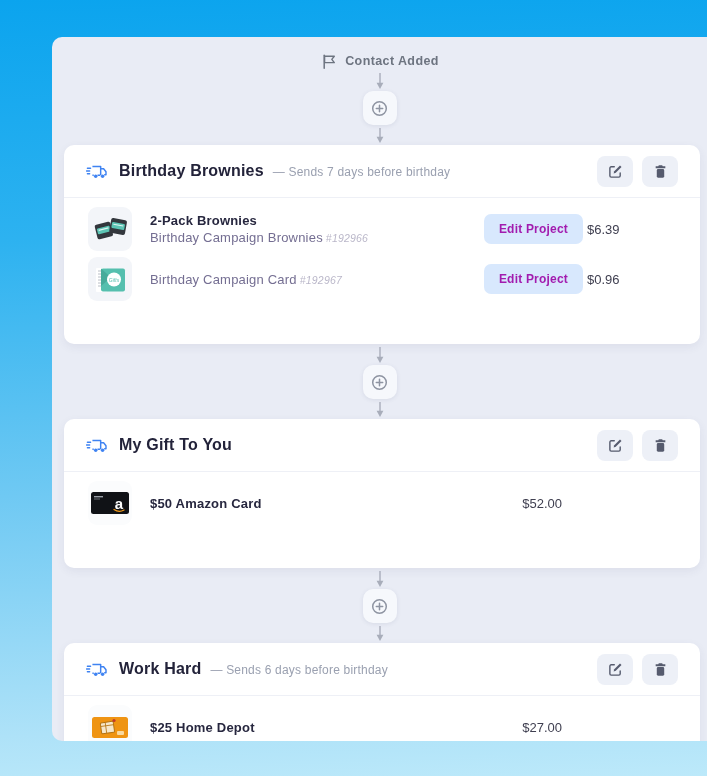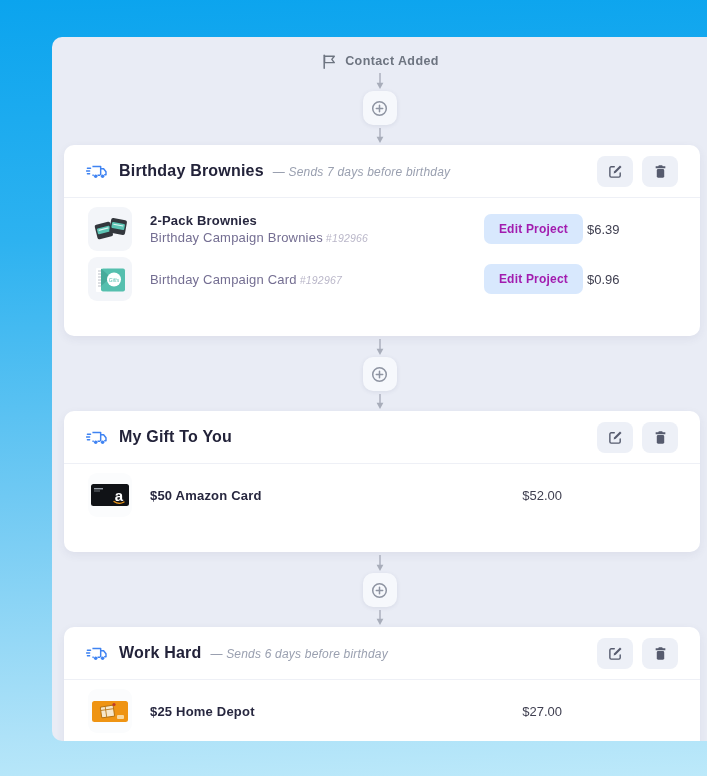--- a/index.html
+++ b/index.html
@@ -23,30 +23,30 @@
     margin-top:1px; width:34px; height:34px; border-radius:10px;
     background:#f6f8fc; box-shadow:0 1px 4px rgba(60,70,110,.10);
     display:flex; align-items:center; justify-content:center;
     border:none; cursor:pointer;
   }
 
   .card {
     align-self:stretch; margin:1px 7px 0 12px;
     background:#ffffff; border-radius:10px;
     box-shadow:0 3px 10px rgba(50,60,100,.07);
-    padding-bottom:32px;
+    padding-bottom:40px;
   }
   .card-header {
     height:53px; display:flex; align-items:center;
     padding:0 22px; border-bottom:1px solid #eef0f6;
   }
   .card-title-wrap { display:flex; align-items:baseline; gap:9px; }
   .truck-wrap { margin-right:11px; line-height:0; align-self:center; }
   .card-title { font-size:16px; font-weight:700; color:#23233a; letter-spacing:.2px; }
-  .card-subtitle { font-size:12px; color:#9aa0b0; font-weight:500; letter-spacing:.2px;font-style:italic; }
+  .card-subtitle { font-size:12px; color:#9aa0b0; font-weight:500; letter-spacing:.2px; }
   .header-actions { margin-left:auto; display:flex; gap:9px; }
   .icon-btn {
     width:36px; height:31px; border-radius:8px; background:#edf0f7;
     display:inline-flex; align-items:center; justify-content:center;
     border:none; cursor:pointer;
   }
 
   .rows { padding-top:6px; }
   .row { display:flex; align-items:center; padding:3px 24px; min-height:50px;justify-content:space-between; }
   .thumb {

